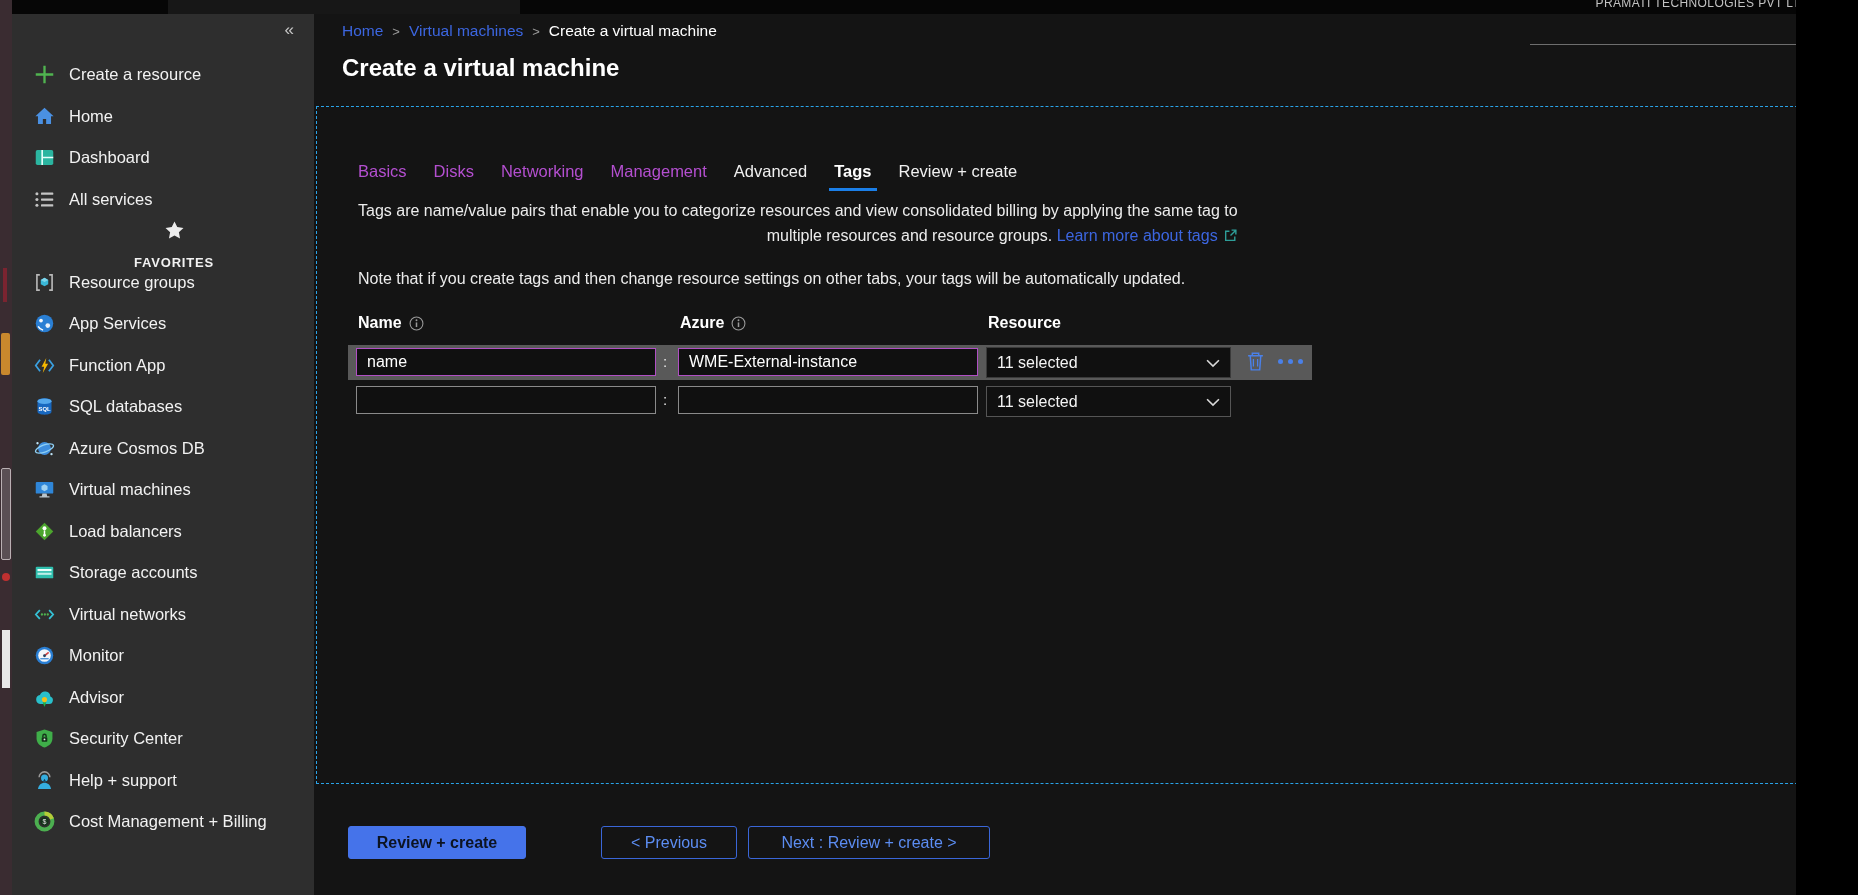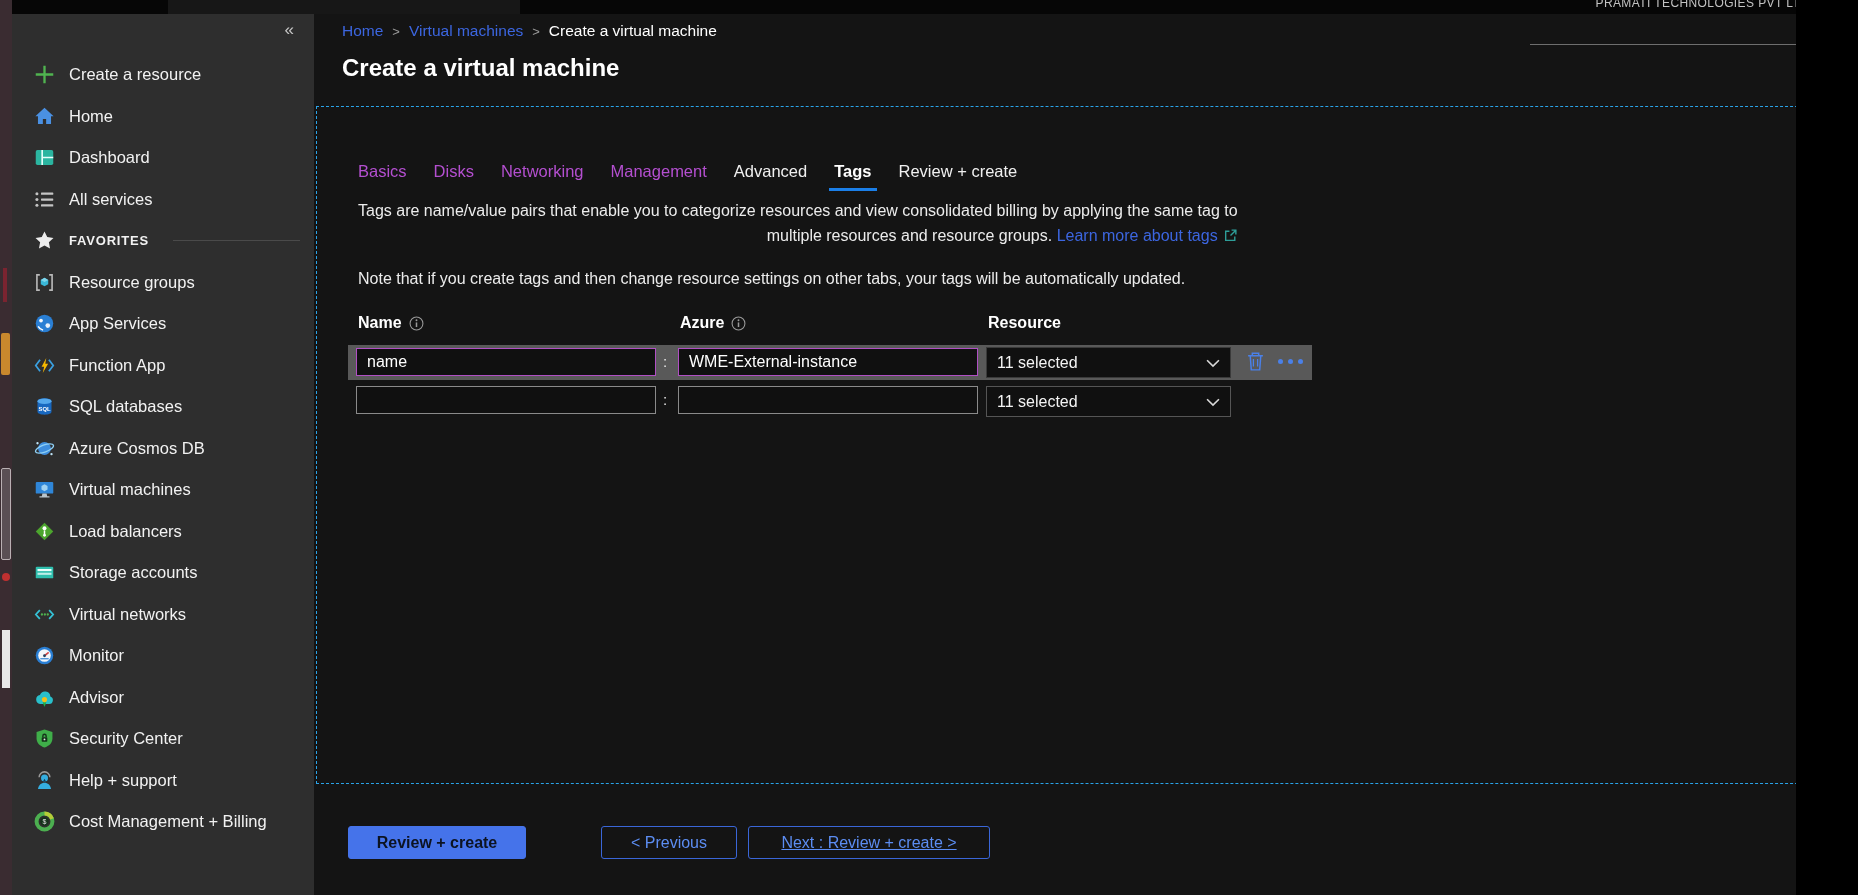--- a/index.html
+++ b/index.html
@@ -22,21 +22,21 @@
   .avatar { position:absolute; right:6px; top:-8px; width:20px; height:20px; border-radius:50%;
             background:radial-gradient(circle at 35% 35%, #a8a8a8, #5c5c5c); border:1px solid #888; }
   
   .sidebar { position:absolute; left:12px; top:14px; width:302px; height:881px; background:#2e2e2e; }
   .collapse-btn { position:absolute; right:20px; top:6px; font-size:17px; color:#c8c8c8; cursor:pointer; }
   .sb-list { position:absolute; left:0; top:40px; width:100%; }
   .sb-item { display:flex; align-items:center; height:41.5px; padding-left:22px; gap:14px; cursor:pointer; }
   .sb-icon { width:21px; height:21px; flex:0 0 21px; display:flex; align-items:center; justify-content:center; }
   .sb-icon svg { width:21px; height:21px; }
   .sb-label { font-size:16.5px; color:#f2f2f2; white-space:nowrap; }
-  .sb-section { cursor:default; }
+  .sb-section { cursor:default;flex-direction:column; }
   .sb-section .sb-label { font-size:13px; font-weight:bold; letter-spacing:.8px; }
   .sb-rule { flex:1; height:1px; background:#4a4a4a; margin-right:14px; margin-left:10px; }
   
   .content { position:absolute; left:314px; top:14px; width:1544px; height:881px; background:#141414; }
   .breadcrumb { position:absolute; left:28px; top:8px; font-size:15.5px; display:flex; gap:9px; align-items:center; white-space:nowrap; }
   .crumb-link { color:#3c66e0; cursor:pointer; }
   .crumb-sep { color:#9a9a9a; font-size:13px; }
   .crumb-current { color:#fff; }
   .right-rule { position:absolute; left:1216px; top:30px; width:328px; height:1px; background:#6e6e6e; }
   .close-btn { position:absolute; right:10px; top:42px; font-size:20px; color:#dcdcdc; cursor:pointer; line-height:1; }
@@ -80,21 +80,21 @@
   .trash-btn { left:898px; }
   .more-btn { left:930px; top:14px; display:flex; gap:5px; }
   .dot { width:5px; height:5px; border-radius:50%; background:#4a80e8; display:inline-block; }
   
   .footer-btn { position:absolute; top:812px; height:33px; border-radius:3px; font-size:16px;
                 display:flex; align-items:center; justify-content:center; cursor:pointer; white-space:nowrap;
                 font-family:"Liberation Sans",sans-serif; }
   .btn-primary { left:34px; width:178px; background:#4573ea; color:#0c1322; font-weight:bold; border:1px solid #4573ea; }
   .btn-outline { background:transparent; border:1px solid #3a66d8; color:#5c8df2; }
   .btn-prev { left:287px; width:136px; }
-  .btn-next { left:434px; width:242px;text-decoration:underline; }
+  .btn-next { left:434px; width:242px; }
 </style>
 </head>
 <body>
 
 <div class="screen">
 
   <div class="desktop-strip">
     <div class="strip-red-bar"></div>
     <div class="strip-amber-bar"></div>
     <div class="strip-gray-bar"></div>

